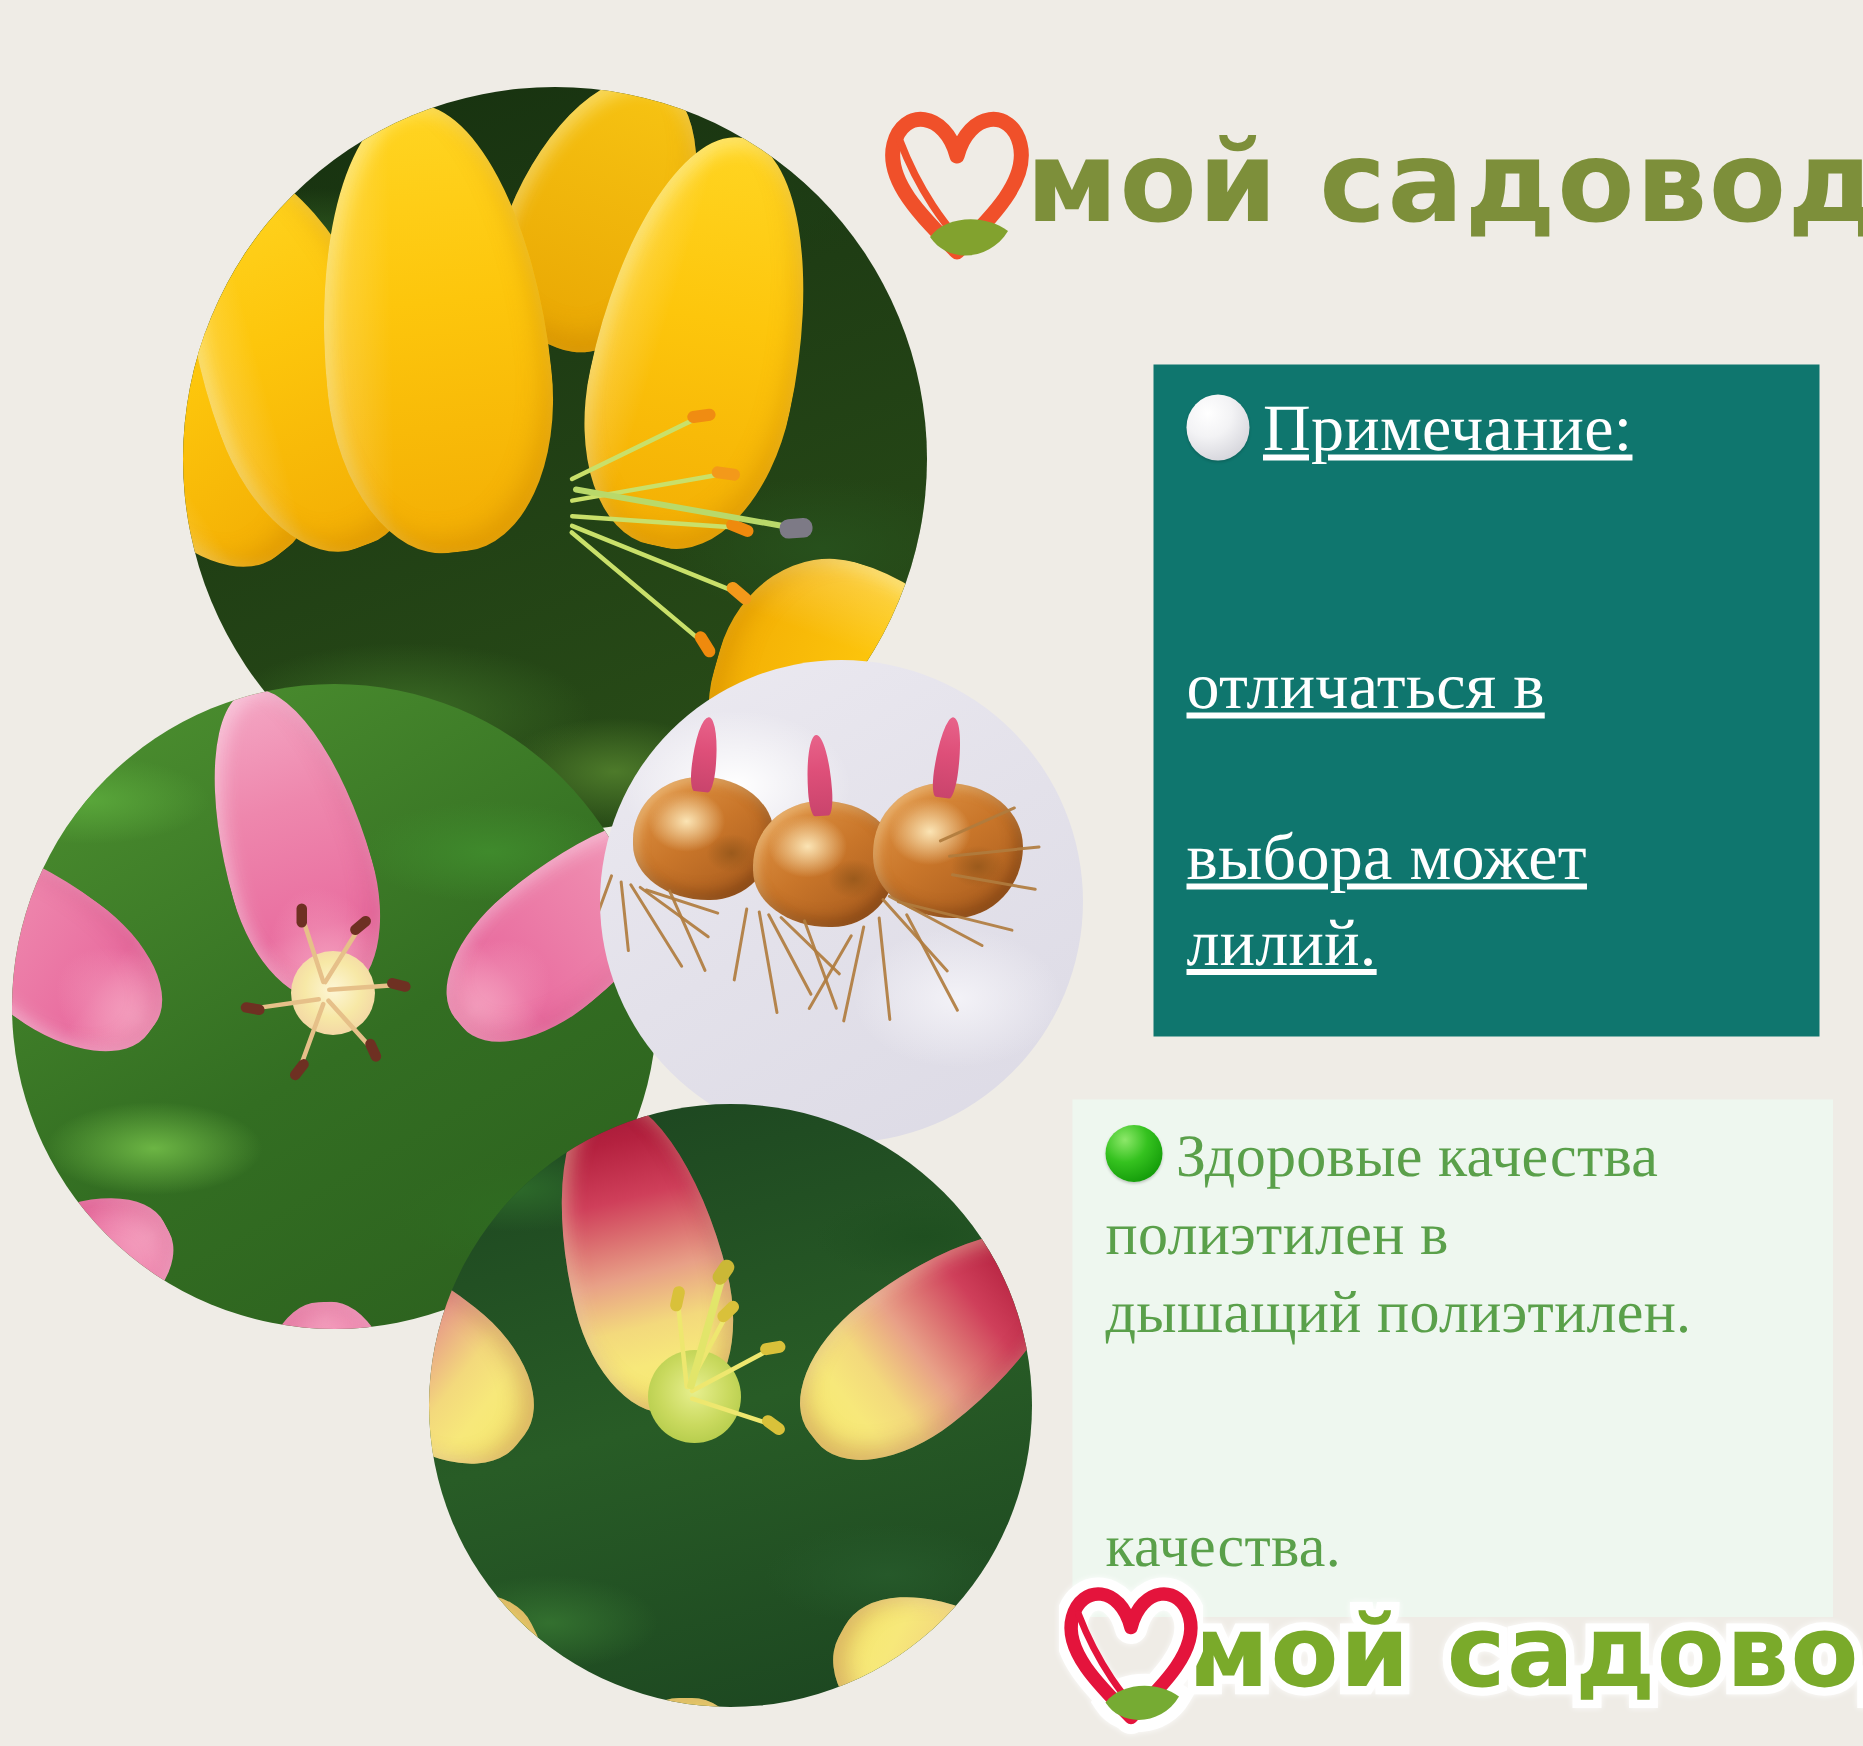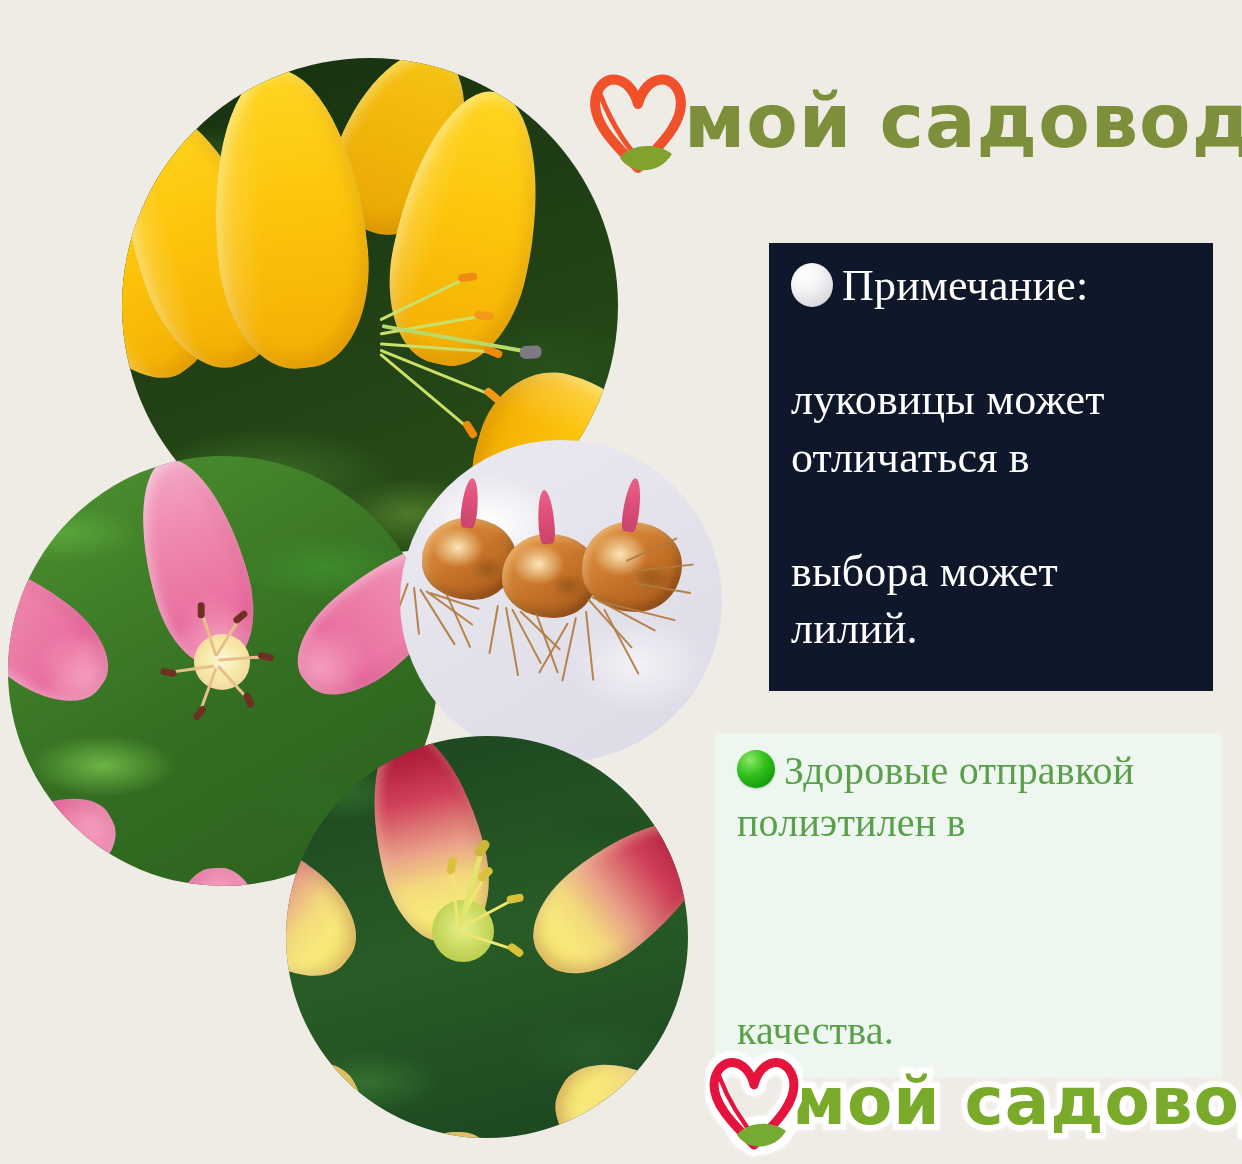--- a/index.html
+++ b/index.html
@@ -98,22 +98,23 @@
   }
   .sprout{
     position:absolute;width:16px;border-radius:50% 50% 22% 22% / 70% 70% 30% 30%;
     background:linear-gradient(180deg,#e8638a 0%,#de4f79 45%,#c9446c 100%);
   }
   .root{position:absolute;height:2px;border-radius:2px;background:#b07c3e;transform-origin:0 50%;opacity:.92;}
 
   
   .panel{position:absolute;}
   .panel-green{
-    background:#0f172a;
+    background:#0f766e;
     color:#ffffff;
+    text-decoration:underline;
   }
   .panel-mint{
     background:#eef7ef;
     color:#5aa04a;
   }
   .panel .ptext{
     font-family:"Liberation Serif", serif;
     line-height:1.30;
     letter-spacing:.2px;
   }
@@ -351,33 +352,33 @@
         <path d="M34 100 C44 86 70 84 86 96 C74 116 46 118 34 100 Z" fill="#82a22e"></path>
       </svg>
     </div>
     <div class="word">мой садовод</div>
   </div>
 
   <div class="panel panel-green" style="left:769px;top:243px;width:444px;height:448px;">
     <div class="ptext">
       <span class="bullet bullet-silver"></span><span>Примечание:</span><br>
       <br>
-      <span>луковицы может</span><br>
+      <br>
       <span>отличаться в</span><br>
       <br>
       <span>выбора может</span><br>
       <span>лилий.</span>
     </div>
   </div>
 
   <div class="panel panel-mint" style="left:715px;top:733px;width:507px;height:345px;">
     <div class="ptext">
-      <span class="bullet bullet-green"></span><span>Здоровые отправкой</span><br>
+      <span class="bullet bullet-green"></span><span>Здоровые качества</span><br>
       <span>полиэтилен в</span><br>
-      <br>
+      <span>дышащий полиэтилен.</span><br>
       <br>
       <br>
       <span>качества.</span>
     </div>
   </div>
 
   <div class="logo logo-bottom" style="left:706px;top:1042px;width:520px;height:118px;">
     <div class="mark" style="width:96px;height:116px;">
       <svg viewBox="0 0 96 116" width="96" height="116" aria-hidden="true">
         <path d="M48 42 C41 14 15 13 9 35 C3 57 26 80 48 102 C70 80 93 57 87 35 C81 13 55 14 48 42 Z" fill="none" stroke="#ffffff" stroke-width="22" stroke-linecap="round" stroke-linejoin="round"></path>

